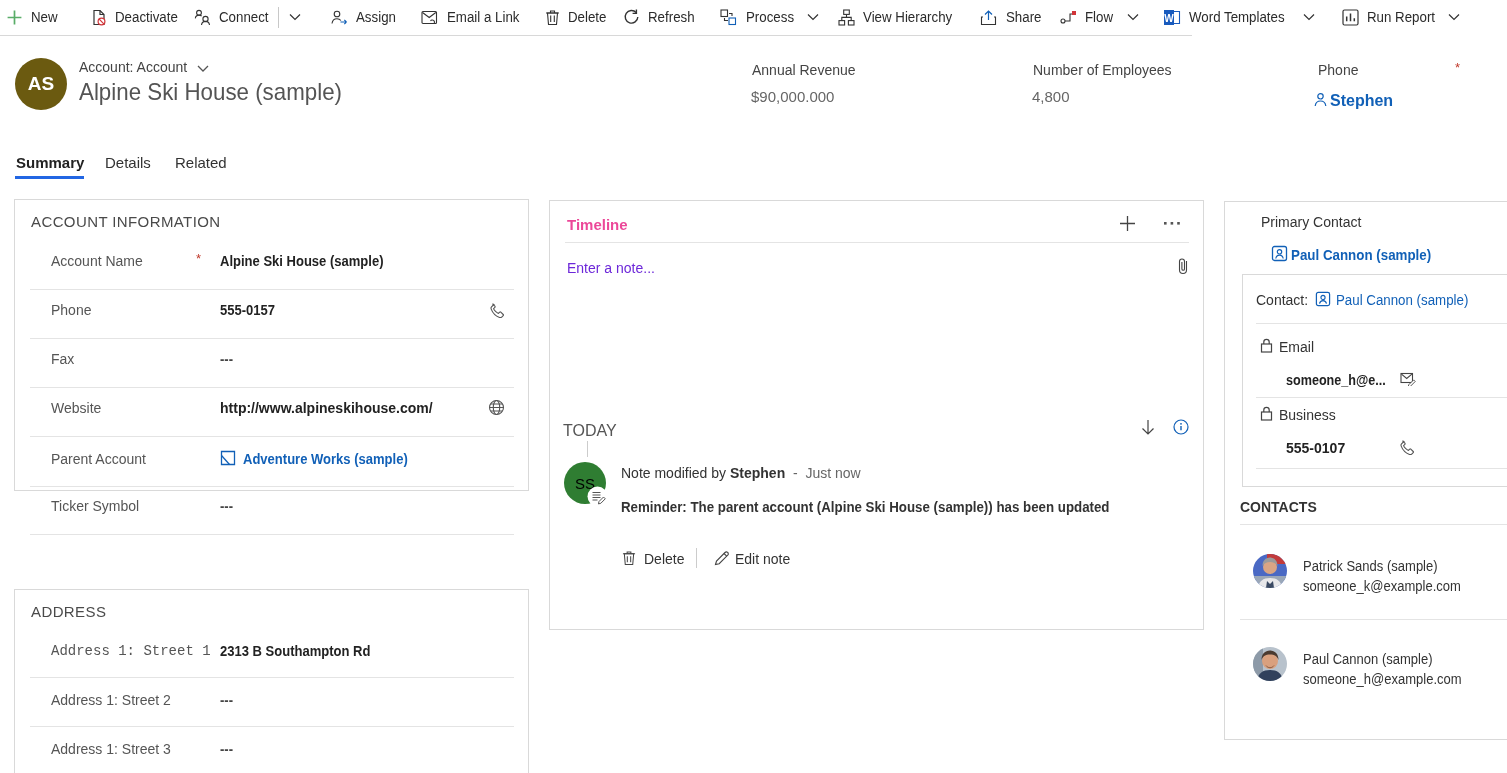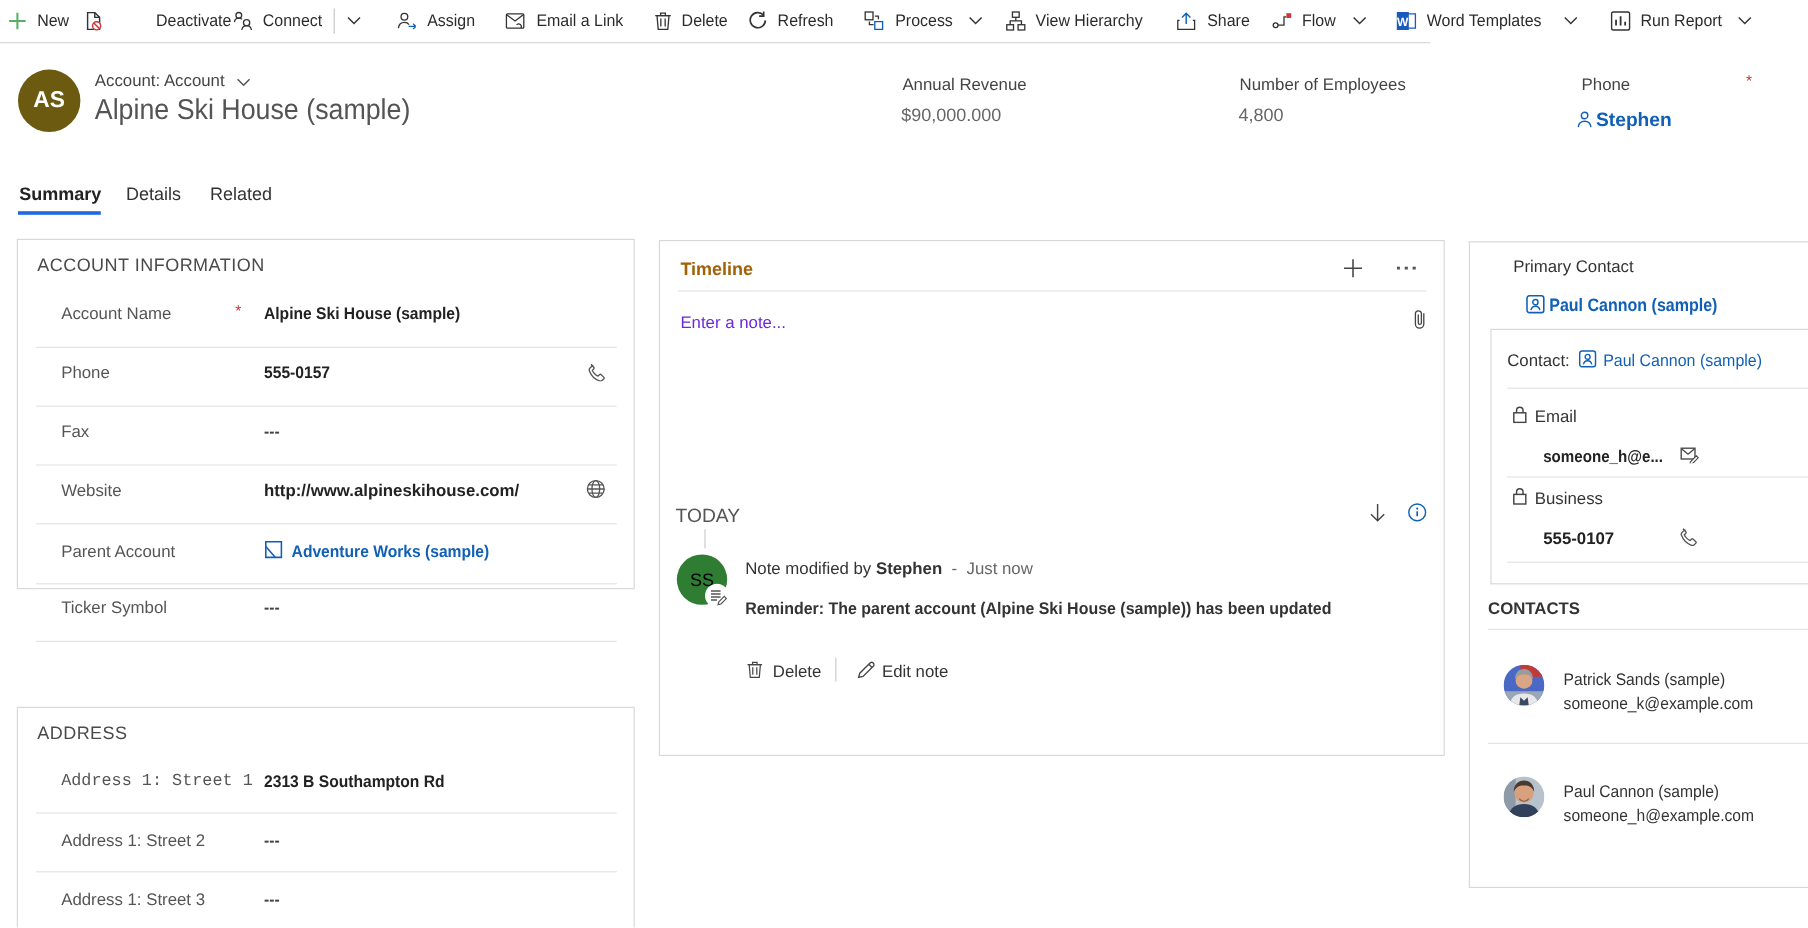--- a/index.html
+++ b/index.html
@@ -38,21 +38,21 @@
 </head>
 <body>
 <div id="page">
   <div id="toolbar">
     <div class="tbi" style="left:6px;">
       <svg width="17" height="17" viewBox="0 0 16 16">
           <path d="M8 1.5v13M1.5 8h13" stroke="#59ad68" stroke-width="1.6" fill="none"></path>
         </svg>
       <span class="lbl">New</span>
     </div>
-    <div class="tbi" style="left:70px;gap:36px;">
+    <div class="tbi" style="left:91px;">
       <svg width="16" height="17" viewBox="0 0 16 17">
           <path d="M3 1.5h6l4 4v10H3z" fill="none" stroke="#333" stroke-width="1.2"></path>
           <path d="M9 1.5v4h4" fill="none" stroke="#333" stroke-width="1.2"></path>
           <circle cx="10.5" cy="12.5" r="3.4" fill="#fff" stroke="#d13438" stroke-width="1.2"></circle>
           <path d="M8.2 10.2l4.6 4.6" stroke="#d13438" stroke-width="1.2"></path>
         </svg>
       <span class="lbl">Deactivate</span>
     </div>
     <div class="tbi" style="left:194px;">
       <svg width="17" height="17" viewBox="0 0 17 17">
@@ -231,21 +231,21 @@
     <div class="flabel" style="left:36px; top:53px;font-family:Liberation Mono, monospace;">Address 1: Street 1</div>
     <div class="fvalue" style="left:205px; top:53px;">2313 B Southampton Rd</div>
     <div class="divider" style="left:15px; top:87px; width:484px;"></div>
     <div class="flabel" style="left:36px; top:102px;">Address 1: Street 2</div>
     <div class="fvalue" style="left:205px; top:102px; color:#444;">---</div>
     <div class="divider" style="left:15px; top:136px; width:484px;"></div>
     <div class="flabel" style="left:36px; top:151px;">Address 1: Street 3</div>
     <div class="fvalue" style="left:205px; top:151px; color:#444;">---</div>
   </div>
   <div id="card-timeline" class="card" style="left:549px; top:200px; width:655px; height:430px;">
-    <div class="abs" style="left:17px; top:15px; font-size:15px; font-weight:bold; color:#a16207;">Timeline</div>
+    <div class="abs" style="left:17px; top:15px; font-size:15px; font-weight:bold; color:#ec4899;">Timeline</div>
     <svg class="abs" style="left:569px; top:14px;" width="17" height="17" viewBox="0 0 17 17">
         <path d="M8.5 1v15M1 8.5h15" stroke="#444" stroke-width="1.3" fill="none"></path>
       </svg>
     <svg class="abs" style="left:614px; top:21px;" width="16" height="3" viewBox="0 0 16 3">
         <rect x="0" y="0" width="2.6" height="2.6" fill="#555"></rect>
         <rect x="6.6" y="0" width="2.6" height="2.6" fill="#555"></rect>
         <rect x="13.2" y="0" width="2.6" height="2.6" fill="#555"></rect>
       </svg>
     <div class="divider" style="left:15px; top:41px; width:624px;"></div>
     <div class="abs" style="left:17px; top:59px; font-size:14px; color:#6d28d9;">Enter a note...</div>

